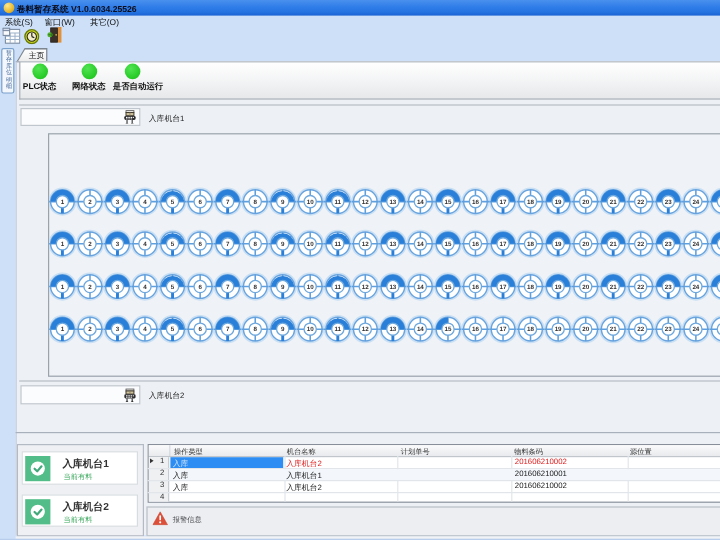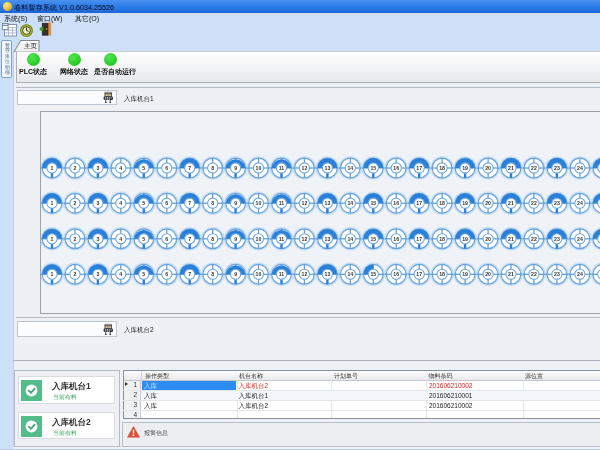--- a/index.html
+++ b/index.html
@@ -3,21 +3,21 @@
 <style>
 * { margin:0; padding:0; box-sizing:border-box; }
 html,body { width:600px; height:450px; overflow:hidden; }
 body { font-family:"Liberation Sans",sans-serif; background:#cde0f8; position:relative; will-change:transform; }
 .abs { position:absolute; }
 </style></head>
 <body>
 
 <div class="abs" style="left:0;top:0;width:600px;height:13px;background:linear-gradient(#4a91ee 0%,#2f7de8 45%,#2674e2 75%,#1b63d4 100%);"></div>
 <div class="abs" style="left:3px;top:2px;width:9px;height:9px;border-radius:50%;background:radial-gradient(circle at 35% 30%,#ffe88a,#e8b830 60%,#b88a10);"></div>
-<div class="abs" style="left:14px;top:3px;font-size:7.2px;font-weight:normal;color:#0c0c18;">卷料暂存系统 V1.0.6034.25526</div>
+<div class="abs" style="left:14px;top:3px;font-size:7.2px;font-weight:bold;color:#0c0c18;">卷料暂存系统 V1.0.6034.25526</div>
 
 <div class="abs" style="left:4px;top:13.5px;font-size:7px;color:#111;">系统(S)</div>
 <div class="abs" style="left:37px;top:13.5px;font-size:7px;color:#111;">窗口(W)</div>
 <div class="abs" style="left:75px;top:13.5px;font-size:7px;color:#111;">其它(O)</div>
 
 <svg width="15" height="14" viewBox="0 0 15 14" style="position:absolute;left:2px;top:23px">
 <rect x="2.5" y="1.5" width="12" height="11.5" fill="#fdfdfe" stroke="#7a8aa0" stroke-width="0.9"></rect>
 <line x1="2.5" y1="4.5" x2="14.5" y2="4.5" stroke="#9ab0c8" stroke-width="0.8"></line>
 <line x1="2.5" y1="7.2" x2="14.5" y2="7.2" stroke="#9ab0c8" stroke-width="0.8"></line>
 <line x1="2.5" y1="9.9" x2="14.5" y2="9.9" stroke="#9ab0c8" stroke-width="0.8"></line>

